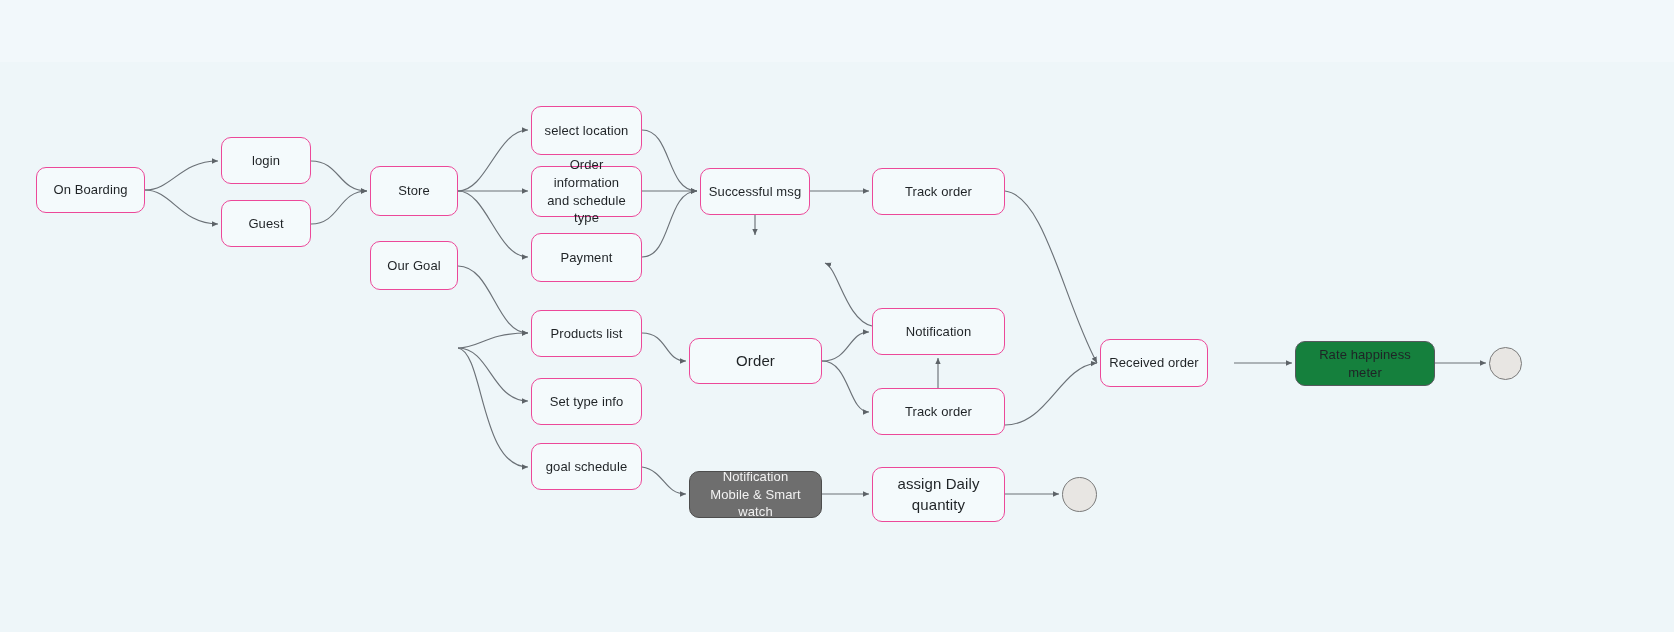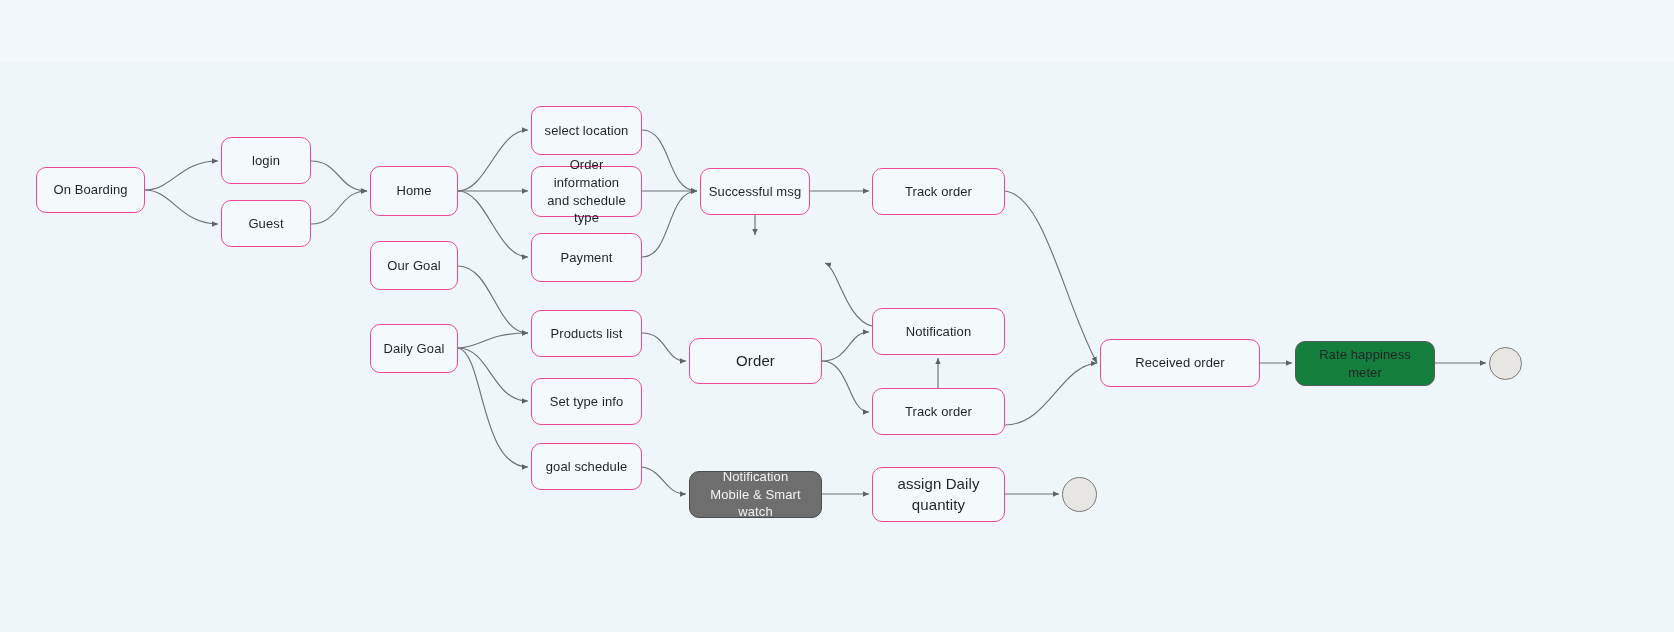--- a/index.html
+++ b/index.html
@@ -146,21 +146,21 @@
 
   <div class="node" style="left:221px; top:137px; width:90px; height:47px;">
     <span>login</span>
   </div>
 
   <div class="node" style="left:221px; top:200px; width:90px; height:47px;">
     <span>Guest</span>
   </div>
 
   <div class="node" style="left:370px; top:166px; width:88px; height:50px;">
-    <span>Home</span>
+    <span>Store</span>
   </div>
 
   <div class="node" style="left:531px; top:106px; width:111px; height:49px;">
     <span>select location</span>
   </div>
 
   <div class="node" style="left:531px; top:166px; width:111px; height:51px;">
     <span>
       <span class="l2">Order information</span>
       <span class="l2">and schedule type</span>
@@ -168,23 +168,20 @@
   </div>
 
   <div class="node" style="left:531px; top:233px; width:111px; height:49px;">
     <span>Payment</span>
   </div>
 
   <div class="node" style="left:370px; top:241px; width:88px; height:49px;">
     <span>Our Goal</span>
   </div>
 
-  <div class="node" style="left:370px; top:324px; width:88px; height:49px;">
-    <span>Daily Goal</span>
-  </div>
 
   <div class="node" style="left:700px; top:168px; width:110px; height:47px;">
     <span>Successful msg</span>
   </div>
 
   <div class="node" style="left:872px; top:168px; width:133px; height:47px;">
     <span>Track order</span>
   </div>
 
 
@@ -219,21 +216,21 @@
     </span>
   </div>
 
   <div class="node big" style="left:872px; top:467px; width:133px; height:55px;">
     <span>
       <span class="l2">assign Daily</span>
       <span class="l2">quantity</span>
     </span>
   </div>
 
-  <div class="node" style="left:1100px; top:339px; width:160px; height:48px;">
+  <div class="node" style="left:1100px; top:339px; width:108px; height:48px;">
     <span>Received order</span>
   </div>
 
   <div class="node gray" style="left:1295px; top:341px; width:140px; height:45px;">
     <span>Rate happiness meter</span>
   </div>
 
   <div class="endpoint" style="left:1489px; top:347px; width:33px; height:33px;"></div>
   <div class="endpoint" style="left:1062px; top:477px; width:35px; height:35px;"></div>
 

